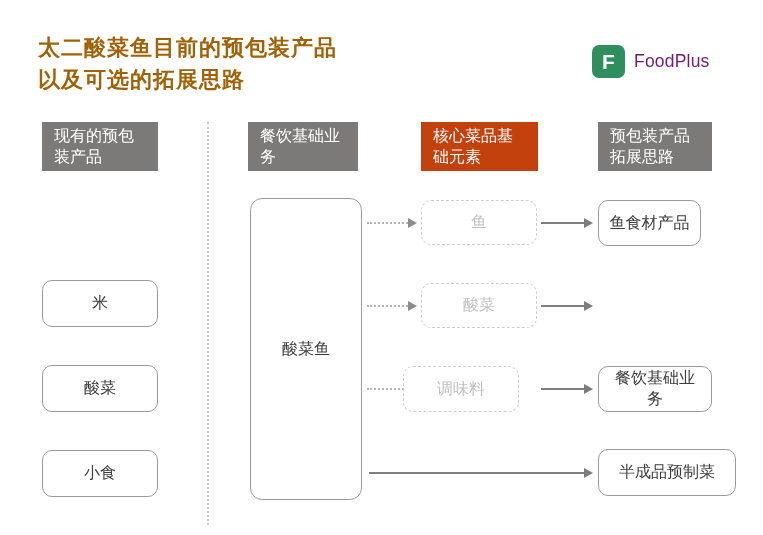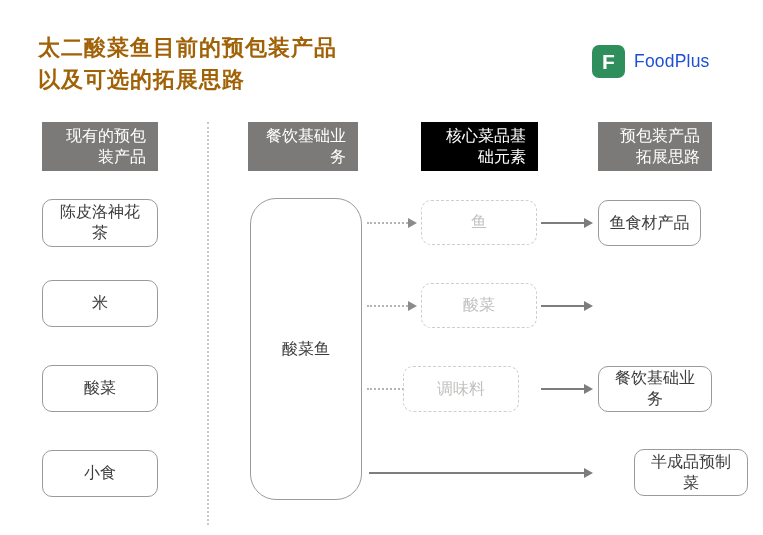--- a/index.html
+++ b/index.html
@@ -39,41 +39,41 @@
     color: #ffffff;
     font-size: 21px;
     font-weight: bold;
     display: flex;
     align-items: center;
     justify-content: center;
   }
   .logo-text {
     margin-left: 9px;
     font-size: 17.5px;
-    color: #1d4ed8;
+    color: #701a75;
     font-weight: 500;
     letter-spacing: 0.2px;
     text-align: center;
   }
   
   .hdr {
     position: absolute;
     top: 122px;
     height: 49px;
     background: #7b7a78;
     color: #ffffff;
     font-size: 16px;
     line-height: 1.3;
     display: flex;
     align-items: center;
     justify-content: center;
-    text-align: right;
+    text-align: left;
     padding: 0 12px;
   }
-  .hdr.light { background: #000000; }
+  .hdr.light { background: #c2410c; }
   
   .vline {
     position: absolute;
     left: 207px;
     top: 122px;
     height: 403px;
     width: 0;
     border-left: 2px dotted #c9c8c6;
   }
   
@@ -84,21 +84,21 @@
     border-radius: 10px;
     color: #3c3c3c;
     font-size: 16px;
     line-height: 1.3;
     display: flex;
     align-items: center;
     justify-content: center;
     text-align: center;
     padding: 0 10px;
   }
-  .node.big { border-radius: 26px; text-align: right; }
+  .node.big { border-radius: 12px; text-align: right; }
   .node.ghost {
     border: 1.5px dashed #cfcecd;
     color: #c2c1bf;
   }
   
   .arrow {
     position: absolute;
     display: flex;
     align-items: center;
     height: 12px;
@@ -128,21 +128,20 @@
     <div class="logo-text">FoodPlus</div>
   </div>
 
   <div class="hdr" style="left:42px; width:116px;">现有的预包装产品</div>
   <div class="hdr" style="left:248px; width:110px;">餐饮基础业务</div>
   <div class="hdr light" style="left:421px; width:117px;">核心菜品基础元素</div>
   <div class="hdr" style="left:598px; width:114px;">预包装产品拓展思路</div>
 
   <div class="vline"></div>
 
-  <div class="node" style="left:42px; top:199px; width:116px; height:48px;">陈皮洛神花茶</div>
   <div class="node" style="left:42px; top:280px; width:116px; height:47px;">米</div>
   <div class="node" style="left:42px; top:365px; width:116px; height:47px;">酸菜</div>
   <div class="node" style="left:42px; top:450px; width:116px; height:47px;">小食</div>
 
   <div class="node big" style="left:250px; top:198px; width:112px; height:302px;">酸菜鱼</div>
 
   <div class="arrow dotted" style="left:367px; top:217px; width:50px;">
       <div class="shaft"></div>
       <div class="head"></div>
     </div>
@@ -171,15 +170,15 @@
       <div class="shaft"></div>
       <div class="head"></div>
     </div>
   <div class="arrow" style="left:369px; top:467px; width:224px;">
       <div class="shaft"></div>
       <div class="head"></div>
     </div>
 
   <div class="node" style="left:598px; top:200px; width:103px; height:46px;">鱼食材产品</div>
   <div class="node" style="left:598px; top:366px; width:114px; height:46px;">餐饮基础业务</div>
-  <div class="node" style="left:598px; top:449px; width:114px; height:47px;margin-left:36px;">半成品预制菜</div>
+  <div class="node" style="left:598px; top:449px; width:138px; height:47px;">半成品预制菜</div>
 
 </div>
 
 </body></html>

